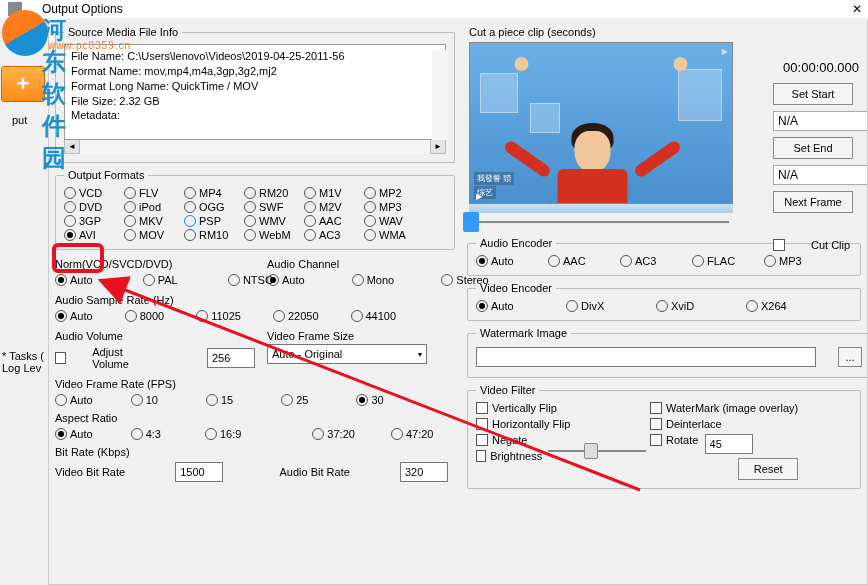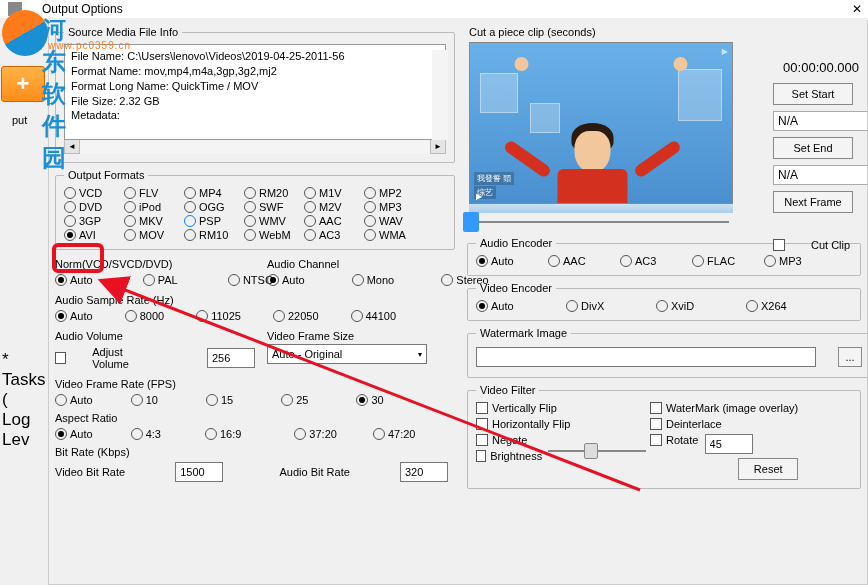--- a/index.html
+++ b/index.html
@@ -9,21 +9,21 @@
   .title-icon { width: 14px; height: 14px; background: #888; margin-right: 4px; display: inline-block; }
   
   .watermark { position: absolute; top: 6px; left: 0; z-index: 10; pointer-events: none; }
   .wm-logo { width: 46px; height: 46px; border-radius: 50%; background: conic-gradient(#ff7a1a 0 60deg, #1a8fd4 60deg 240deg, #ff7a1a 240deg 360deg); position: absolute; left: 2px; top: 4px; }
   .wm-text { position: absolute; left: 42px; top: 8px; font-size: 24px; font-weight: bold; color: #1a8fd4; letter-spacing: 2px; font-family: "Microsoft YaHei", sans-serif; }
   .wm-sub { position: absolute; left: 48px; top: 34px; font-size: 10px; color: #ff7a1a; letter-spacing: 1px; }
   
   .left-strip { position: absolute; left: 0; top: 54px; width: 46px; background: #f0f0f0; }
   .plus-btn { width: 44px; height: 36px; background: linear-gradient(#ffb347,#ff8c1a); margin: 12px 1px; border: 1px solid #cc6600; border-radius: 3px; display: flex; align-items: center; justify-content: center; color: #fff; font-size: 22px; font-weight: bold; }
   .left-label { font-size: 11px; margin-top: 8px; padding-left: 12px; }
-  .left-tasks { position: absolute; top: 296px; left: 2px; font-size: 17px; }
+  .left-tasks { position: absolute; top: 296px; left: 2px; font-size: 11px; }
   
   .main { position: absolute; left: 48px; top: 20px; right: 0; bottom: 0; background: #f0f0f0; border: 1px solid #ccc; border-top: none; overflow: hidden; }
   
   fieldset { border: 1px solid #bbb; margin: 6px; padding: 6px 8px 8px; border-radius: 2px; }
   legend { font-size: 11px; padding: 0 4px; }
   
   .info-box { position: relative; }
   .info-text { background: #fff; border: 1px solid #999; height: 96px; padding: 4px 6px; font-size: 11px; line-height: 1.35; overflow: hidden; position: relative; }
   .info-scroll-r { position: absolute; right: 6px; top: 12px; bottom: 22px; width: 16px; background: #f4f4f4; }
   .info-scroll-b { height: 16px; background: #f4f4f4; display: flex; justify-content: space-between; margin-top:-2px;}
@@ -354,21 +354,21 @@
             <span>Auto</span>
           </label>
         <label class="radio-item" style="margin-left:16px;">
             <span class="rcircle"></span>
             <span>4:3</span>
           </label>
         <label class="radio-item" style="margin-left:22px;">
             <span class="rcircle"></span>
             <span>16:9</span>
           </label>
-        <label class="radio-item" style="padding-left:31px;">
+        <label class="radio-item" style="margin-left:18px;padding-left:31px;">
             <span class="rcircle"></span>
             <span>37:20</span>
           </label>
         <label class="radio-item" style="margin-left:14px;">
             <span class="rcircle"></span>
             <span>47:20</span>
           </label>
       </div>
     </div>
 

